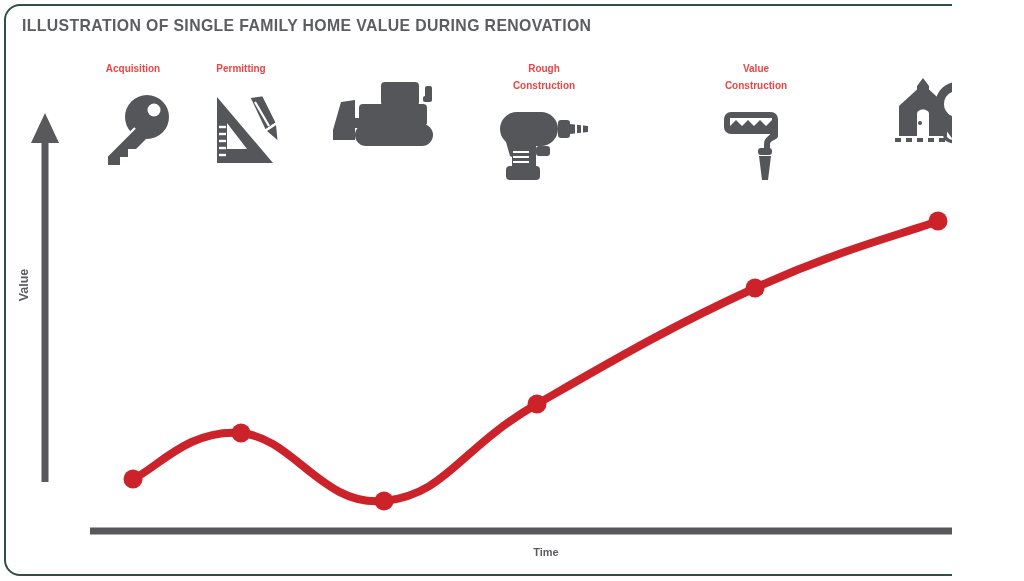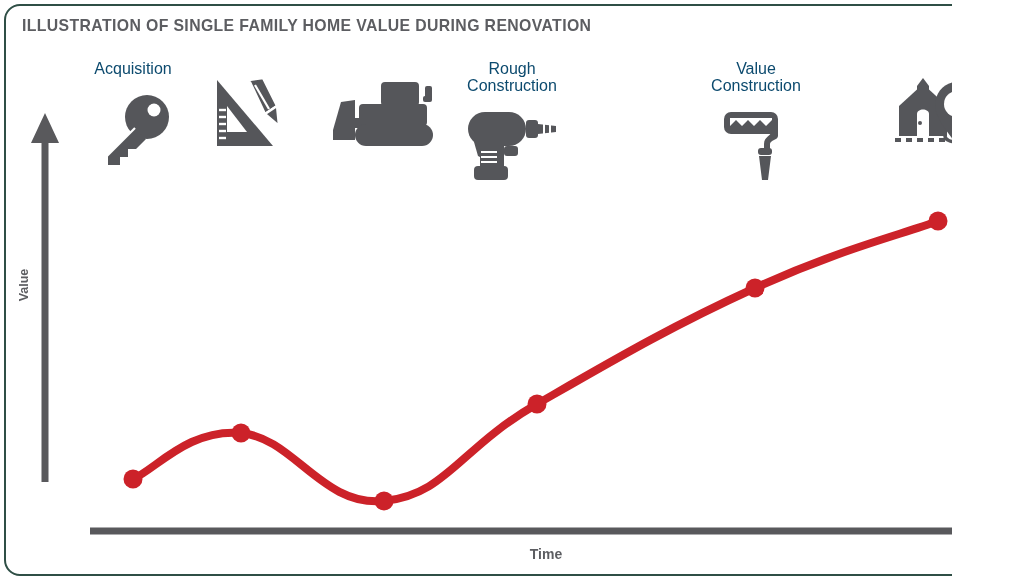--- a/index.html
+++ b/index.html
@@ -41,23 +41,23 @@
     transform-origin: left center;
   }
   .stage {
     position: absolute;
     top: 60px;
     width: 170px;
     margin-left: -85px;
     text-align: center;
   }
   .stage-label {
-    font-size: 16px;
-    font-weight: normal;
-    color: #0c4a6e;
+    font-size: 10px;
+    font-weight: bold;
+    color: #ef4444;
     line-height: 17px;
     white-space: pre-line;
   }
   .stage-icon {
     margin-top: 6px;
     height: 84px;
     display: flex;
     align-items: flex-end;
     justify-content: center;
   }
@@ -83,21 +83,21 @@
     color: #5c5d61;
     transform: rotate(-90deg);
     transform-origin: center center;
   }
   #x-axis-label {
     position: absolute;
     left: 466px;
     top: 546px;
     width: 160px;
     text-align: center;
-    font-size: 14px;
+    font-size: 11px;
     font-weight: bold;
     color: #5c5d61;
   }
 </style>
 </head>
 <body>
 
 <div id="infographic">
   <div id="frame"></div>
 
@@ -111,20 +111,21 @@
           <circle cx="53" cy="22" r="22"></circle>
           <path d="M40 34 L14 60 L14 70 L26 70 L26 62 L34 62 L34 54 L42 54 L52 44 Z"></path>
         </g>
         <circle cx="60" cy="15" r="6.5" fill="#ffffff"></circle>
         <path d="M41 33 L13 61" stroke="#ffffff" stroke-width="2.2" fill="none"></path>
       </svg>
     </div>
   </div>
 
   <div class="stage" style="left:241px">
+    <div class="stage-label">Permitting</div>
     <div class="stage-icon">
       <svg width="80" height="74" viewBox="0 0 80 74">
         <g fill="#55565a">
           <path d="M16 4 L16 70 L72 70 Z"></path>
         </g>
         <path d="M26 56 L26 30 L46 56 Z" fill="#ffffff"></path>
         <g stroke="#ffffff" stroke-width="2.4">
           <line x1="18" y1="34" x2="25" y2="34"></line>
           <line x1="18" y1="41" x2="25" y2="41"></line>
           <line x1="18" y1="48" x2="25" y2="48"></line>
@@ -149,21 +150,21 @@
           <rect x="30" y="26" width="68" height="22" rx="4"></rect>
           <path d="M12 24 L26 22 L26 62 L4 62 L4 52 Z"></path>
           <rect x="22" y="40" width="16" height="10"></rect>
           <rect x="26" y="46" width="78" height="22" rx="11"></rect>
         </g>
         <rect x="94" y="18" width="9" height="6" rx="2" fill="#55565a"></rect>
       </svg>
     </div>
   </div>
 
-  <div class="stage" style="left:512px">
+  <div class="stage" style="left:544px">
     <div class="stage-label">Rough
 Construction</div>
     <div class="stage-icon">
       <svg width="96" height="76" viewBox="0 0 96 76">
         <g fill="#55565a">
           <rect x="4" y="4" width="58" height="34" rx="17"></rect>
           <path d="M10 34 L40 34 L40 50 L26 54 L14 48 Z"></path>
           <rect x="16" y="44" width="24" height="20"></rect>
           <rect x="10" y="58" width="34" height="14" rx="4"></rect>
           <rect x="62" y="12" width="12" height="18" rx="3"></rect>

